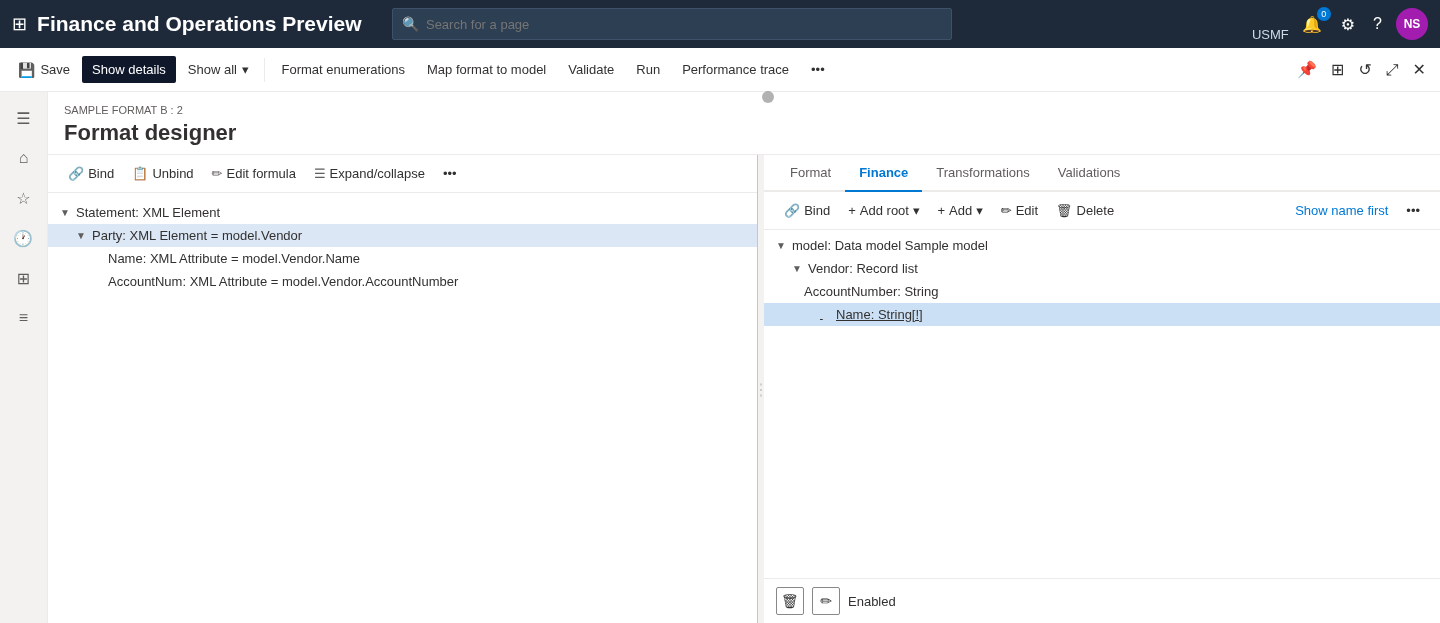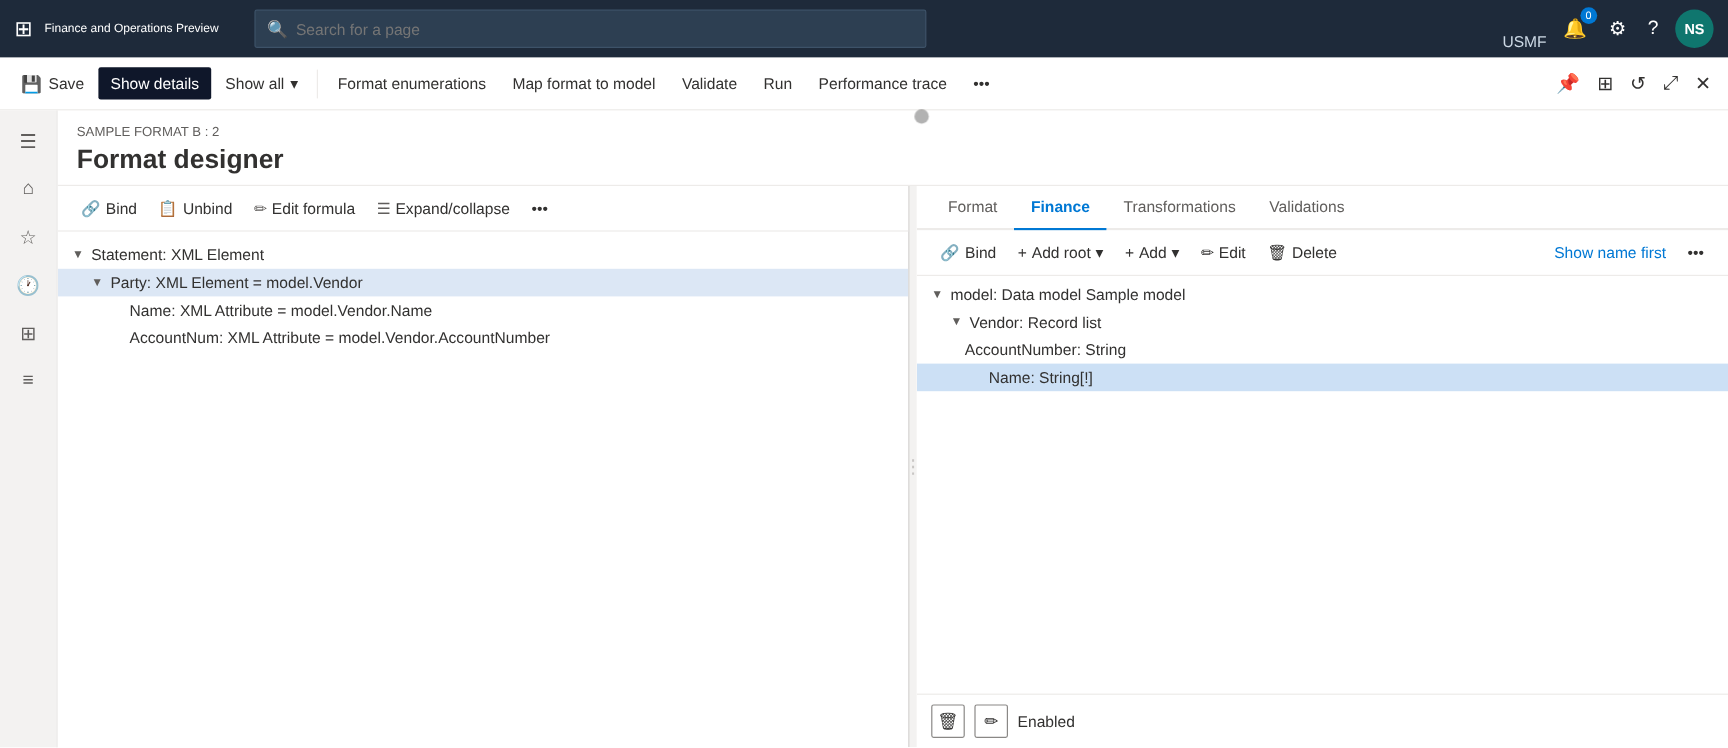--- a/index.html
+++ b/index.html
@@ -9,21 +9,21 @@
     .top-nav {
       display: flex;
       align-items: center;
       background: #1e2a3a;
       height: 48px;
       padding: 0 12px;
       gap: 10px;
       color: #fff;
     }
     .top-nav .app-grid-icon { color: #fff; font-size: 18px; cursor: pointer; }
-    .top-nav .app-title { color: #fff; font-size: 10px; font-weight: 400; flex: 0 0 auto; }
+    .top-nav .app-title { color: #fff; font-size: 21px; font-weight: 700; flex: 0 0 auto; }
     .top-nav .search-bar {
       flex: 1;
       max-width: 560px;
       margin: 0 20px;
       display: flex;
       align-items: center;
       background: #2d3f52;
       border: 1px solid #3d5268;
       border-radius: 2px;
       padding: 0 10px;
@@ -49,21 +49,21 @@
       background: none;
       border: none;
       color: #fff;
       font-size: 16px;
       cursor: pointer;
       padding: 4px;
     }
     .top-nav-right .user-label { font-size: 13px; color: #cdd9e5; margin-top: 20px; }
     .top-nav-right .avatar {
       width: 32px; height: 32px;
-      background: #0f766e;
+      background: #a21caf;
       border-radius: 50%;
       display: flex; align-items: center; justify-content: center;
       font-size: 12px; font-weight: 600; color: #fff;
       cursor: pointer;
     }
     .notif-badge {
       position: relative;
     }
     .notif-badge .badge {
       position: absolute;
@@ -540,21 +540,21 @@
           <div class="mtree-item" style="padding-left:28px;">
             <span class="expand-arrow">▼</span>
             <span>Vendor: Record list</span>
           </div>
 
           <div class="mtree-item" style="padding-left:24px;">
             <span class="expand-arrow">&nbsp;</span>
             <span>AccountNumber: String</span>
           </div>
 
-          <div class="mtree-item selected" style="padding-left:44px;">
+          <div class="mtree-item selected" style="padding-left:56px;text-decoration:underline;">
             <span class="expand-arrow">&nbsp;</span>
             <span>Name: String[!]</span>
           </div>
         </div>
 
         <div class="mapping-bottom">
           <button class="small-icon-btn">
             <span>🗑</span>
           </button>
           <button class="small-icon-btn">

